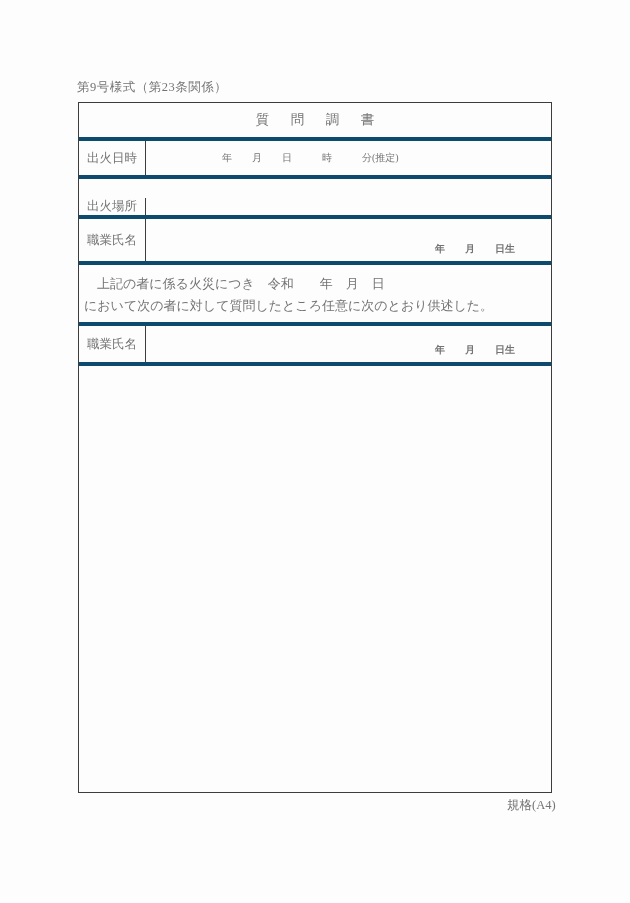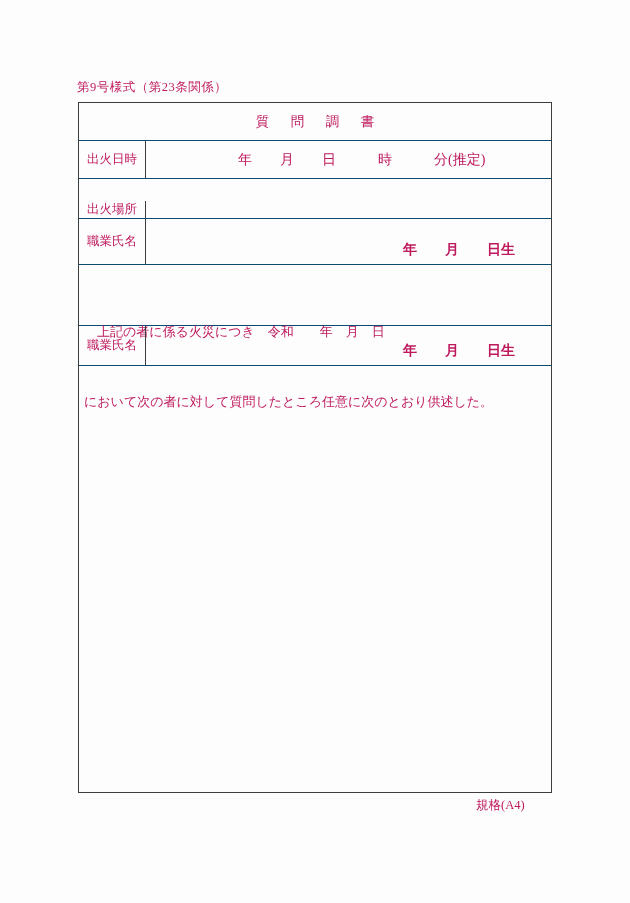--- a/index.html
+++ b/index.html
@@ -6,21 +6,21 @@
     margin: 0;
     padding: 0;
     background: #ffffff;
   }
   .page {
     position: relative;
     width: 630px;
     height: 903px;
     background: #fdfdfd;
     font-family: "Liberation Serif", "DejaVu Serif", serif;
-    color: #be185d;
+    color: #737373;
     overflow: hidden;
   }
   .form-number {
     position: absolute;
     left: 77px;
     top: 79px;
     font-size: 12.5px;
     letter-spacing: 0.5px;
     white-space: pre;
   }
@@ -31,26 +31,26 @@
     width: 474px;
     height: 691px;
     border: 1px solid #3d3d3d;
     box-sizing: border-box;
     display: flex;
     flex-direction: column;
     background: #fdfdfd;
   }
   .row {
     display: flex;
-    border-bottom: 1px solid #0c4a6e;
+    border-bottom: 4px solid #0c4a6e;
     box-sizing: border-box;
     flex: 0 0 auto;
   }
   .row-title    { height: 38px; align-items: center; justify-content: center; }
-  .row-datetime { height: 38px; gap: 16px; }
+  .row-datetime { height: 38px; }
   .row-place    { height: 40px; align-items: flex-end; }
   .row-occ1     { height: 46px; }
   .row-para     { height: 61px; display: block; padding: 8px 5px 0 5px; }
   .row-address  { height: 38px; }
   .row-occ2     { height: 40px; }
   .row-statement { flex: 1 1 auto; border-bottom: none; }
   .form-title {
     font-size: 13.5px;
     letter-spacing: 4px;
     white-space: pre;
@@ -68,46 +68,45 @@
     display: block;
     width: 100%;
     padding: 0 8px;
     font-size: 12.5px;
     text-align: justify;
     text-align-last: justify;
     text-justify: inter-character;
   }
   .value-cell {
     flex: 1 1 auto;
-    font-size: 14px;
+    font-size: 10px;
     box-sizing: border-box;
   }
   .datetime-cell {
     display: flex;
     align-items: center;
     padding-left: 76px;
     white-space: pre;
   }
   .birth-cell {
     display: flex;
     align-items: flex-end;
     justify-content: flex-end;
     padding: 0 36px 5px 0;
     white-space: pre;
     font-weight: bold;
   }
   .para-line {
     font-size: 13px;
     line-height: 21.5px;
     white-space: pre;
-    margin-top: 48px;
   }
   .paper-size {
     position: absolute;
-    left: 476px;
+    left: 507px;
     top: 797px;
     font-size: 12.5px;
     white-space: pre;
   }
 </style>
 </head>
 <body>
 
 <div class="page">
 

